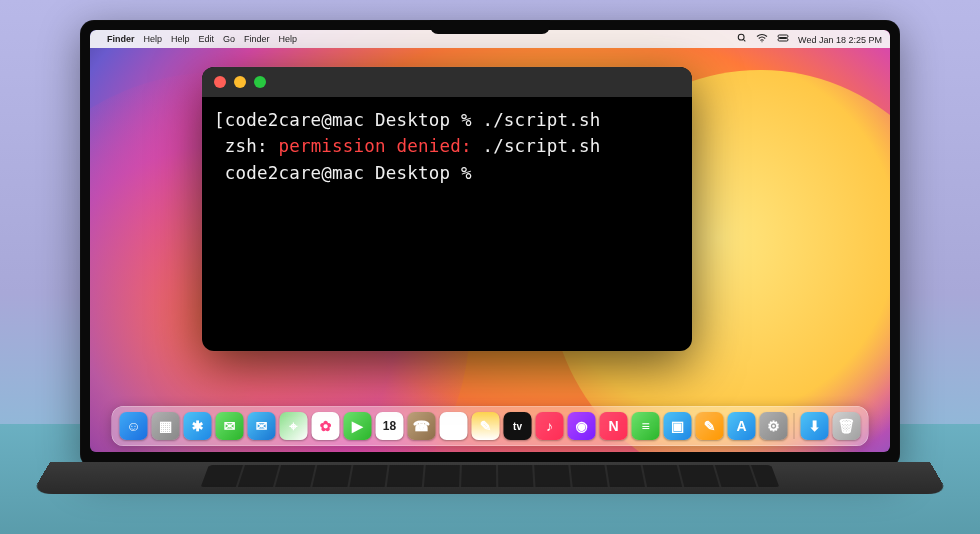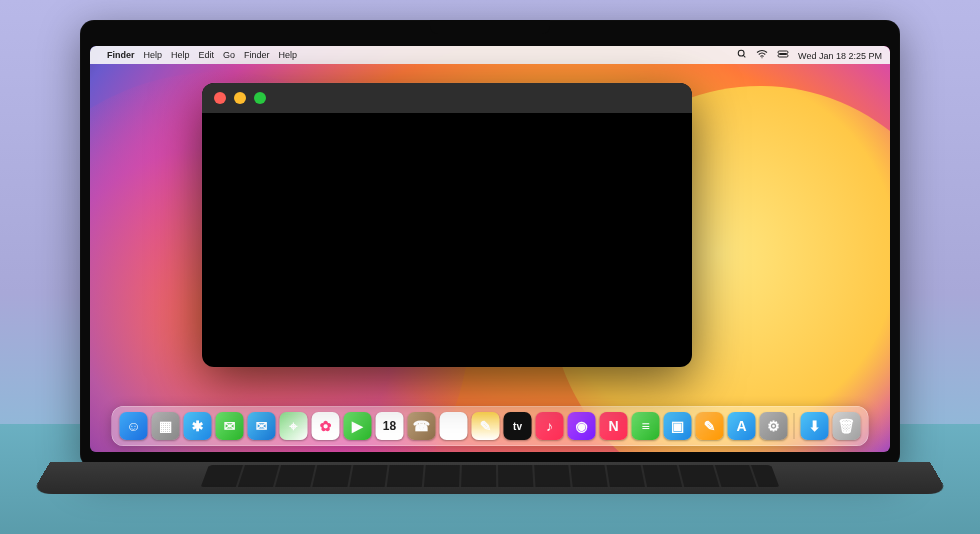--- a/index.html
+++ b/index.html
@@ -5,21 +5,21 @@
   * { margin: 0; padding: 0; box-sizing: border-box; }
   html, body { width: 980px; height: 534px; overflow: hidden; font-family: -apple-system, BlinkMacSystemFont, "Segoe UI", sans-serif; }
   body { background: linear-gradient(180deg, #b8b8e8 0%, #a8a8d8 55%, #7fc4d8 100%); position: relative; }
   .desk { position: absolute; left: 0; right: 0; bottom: 0; height: 110px; background: linear-gradient(180deg, #6bb0c2 0%, #5a9cab 100%); }
   .laptop {
     position: absolute; left: 50%; top: 20px; transform: translateX(-50%);
     width: 820px; height: 500px;
   }
   .screen-bezel {
     width: 820px; height: 448px; background: #0a0a0a; border-radius: 14px;
-    padding: 26px 10px 16px 10px; position: relative;
+    padding: 10px 10px 16px 10px; position: relative;
     box-shadow: 0 10px 40px rgba(0,0,0,0.4), inset 0 0 2px rgba(255,255,255,0.1);
     text-decoration: underline;
   }
   .notch {
     position: absolute; top: 0; left: 50%; transform: translateX(-50%);
     width: 120px; height: 14px; background: #0a0a0a; border-radius: 0 0 8px 8px; z-index: 30;
   }
   .screen {
     width: 100%; height: 100%; border-radius: 6px; overflow: hidden; position: relative;
     background: radial-gradient(ellipse 600px 400px at 60% 45%, #ffd94a 0%, #ffb030 28%, #ff7a3a 48%, #d94aa8 68%, #6a5acd 88%, #3a3a8a 100%);
@@ -139,32 +139,37 @@
           <span>Wed Jan 18  2:25 PM</span>
         </div>
       </div>
 
       <div class="terminal">
         <div class="titlebar">
           <div class="tl-btn tl-close"></div>
           <div class="tl-btn tl-min"></div>
           <div class="tl-btn tl-max"></div>
         </div>
+        <div class="term-body" id="term-body">
+            <div class="term-line"><span>[code2care@mac Desktop % ./script.sh</span></div>
+            <div class="term-line"><span> zsh: </span><span class="red">permission denied:</span><span> ./script.sh</span></div>
+            <div class="term-line"><span> code2care@mac Desktop % </span></div>
+          </div>
       </div>
 
       <div class="dock" id="dock">
           <div class="dock-icon" style="background: linear-gradient(135deg, rgb(63, 169, 245), rgb(27, 111, 224));">☺</div>
           <div class="dock-icon" style="background: linear-gradient(135deg, rgb(176, 176, 176), rgb(136, 136, 136));">▦</div>
           <div class="dock-icon" style="background: linear-gradient(135deg, rgb(79, 195, 247), rgb(30, 136, 229));">✱</div>
           <div class="dock-icon" style="background: linear-gradient(135deg, rgb(109, 227, 109), rgb(43, 181, 43));">✉</div>
           <div class="dock-icon" style="background: linear-gradient(135deg, rgb(79, 195, 247), rgb(25, 118, 210));">✉</div>
           <div class="dock-icon" style="background: linear-gradient(135deg, rgb(139, 224, 139), rgb(255, 255, 255));">⌖</div>
           <div class="dock-icon" style="background: rgb(255, 255, 255); color: rgb(255, 64, 129);">✿</div>
           <div class="dock-icon" style="background: linear-gradient(135deg, rgb(109, 227, 109), rgb(43, 181, 43));">▶</div>
-          <div class="dock-icon" style="background: rgb(255, 255, 255); color: rgb(34, 34, 34); font-size: 12px; font-weight: 700; border-radius: 6px;">18</div>
+          <div class="dock-icon" style="background: rgb(255, 255, 255); color: rgb(34, 34, 34); font-size: 12px; font-weight: 700;">18</div>
           <div class="dock-icon" style="background: linear-gradient(135deg, rgb(191, 162, 122), rgb(141, 110, 74));">☎</div>
           <div class="dock-icon" style="background: rgb(255, 255, 255);">☑</div>
           <div class="dock-icon" style="background: linear-gradient(rgb(255, 213, 79), rgb(255, 255, 255));">✎</div>
           <div class="dock-icon" style="background: rgb(17, 17, 17); font-size: 10px; font-weight: 700;">tv</div>
           <div class="dock-icon" style="background: linear-gradient(135deg, rgb(255, 75, 110), rgb(255, 45, 85));">♪</div>
           <div class="dock-icon" style="background: linear-gradient(135deg, rgb(176, 68, 255), rgb(122, 31, 255));">◉</div>
           <div class="dock-icon" style="background: linear-gradient(135deg, rgb(255, 75, 110), rgb(255, 45, 85));">N</div>
           <div class="dock-icon" style="background: linear-gradient(135deg, rgb(109, 227, 109), rgb(43, 181, 43));">≡</div>
           <div class="dock-icon" style="background: linear-gradient(135deg, rgb(79, 195, 247), rgb(30, 136, 229));">▣</div>
           <div class="dock-icon" style="background: linear-gradient(135deg, rgb(255, 183, 77), rgb(255, 152, 0));">✎</div>

